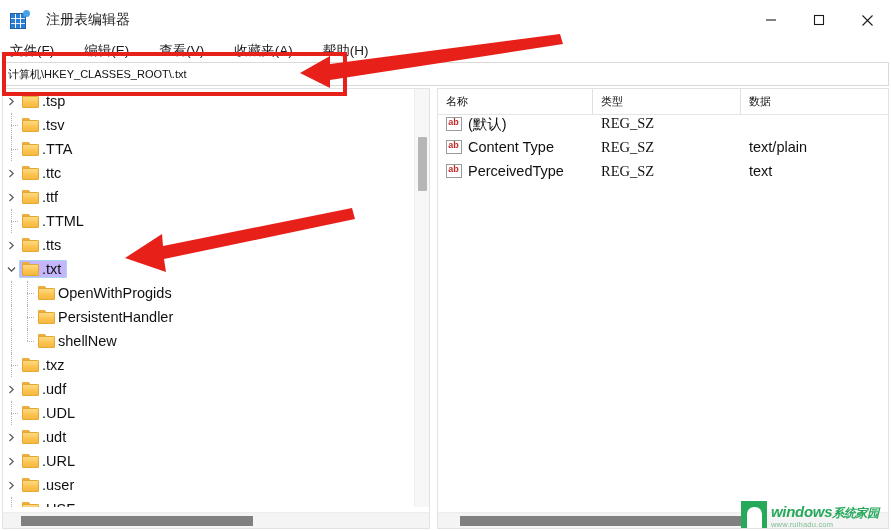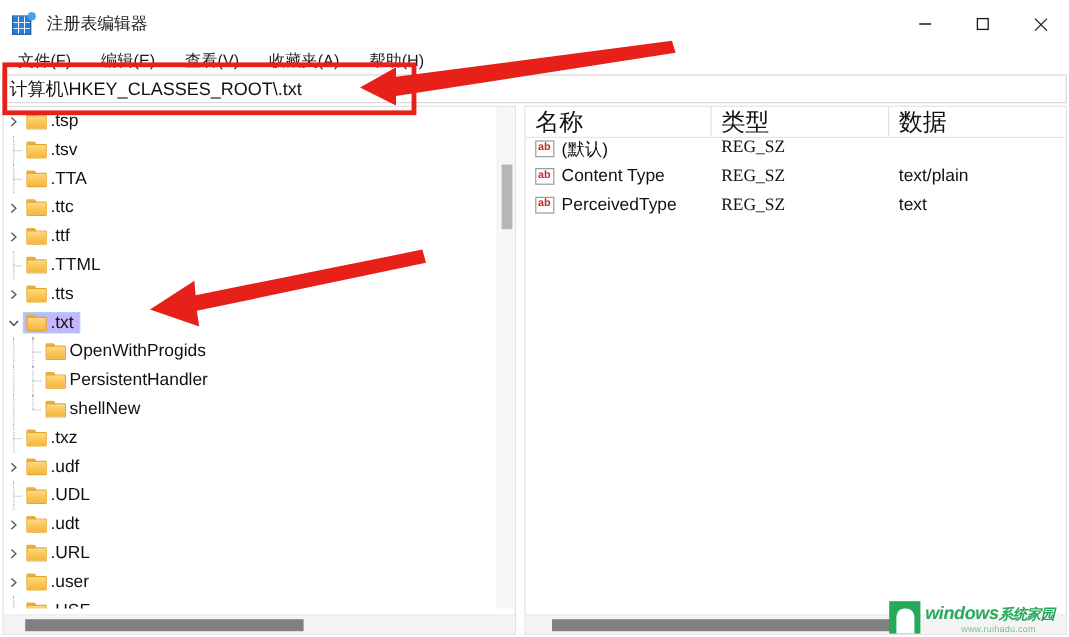--- a/index.html
+++ b/index.html
@@ -27,21 +27,21 @@
     width: 891px;
     height: 40px;
     background: #ffffff;
     display: flex;
     align-items: center;
   }
   .title-left {
     display: flex;
     align-items: center;
     padding-left: 10px;
-    gap: 9px;
+    gap: 16px;
   }
   .app-icon {
     width: 20px; height: 20px;
     position: relative;
   }
   .app-icon .grid {
     position: absolute;
     left: 0; top: 3px;
     width: 16px; height: 16px;
     background:
@@ -87,23 +87,23 @@
   .win-btn svg { display: block; }
 
   
   .menubar {
     position: absolute;
     left: 0; top: 40px;
     width: 891px;
     height: 22px;
     display: flex;
     align-items: center;
-    padding-left: 6px;
-    box-sizing: border-box;
-    gap: 7px;
+    padding-left: 1px;
+    box-sizing: border-box;
+    gap: 12px;
   }
   .menu-item {
     font-size: 13.5px;
     color: #1b1b1b;
     padding: 1px 9px;
     white-space: nowrap;
   }
 
   
   .addressbar {
@@ -112,21 +112,21 @@
     width: 887px;
     height: 24px;
     background: #ffffff;
     border: 1px solid #d9d9d9;
     box-sizing: border-box;
     display: flex;
     align-items: center;
     padding-left: 5px;
   }
   .address-text {
-    font-size: 15px;
+    font-size: 11px;
     color: #111111;
     white-space: nowrap;
     text-align: right;
   }
 
   
   .content {
     position: absolute;
     left: 0; top: 88px;
     width: 891px;
@@ -293,21 +293,21 @@
   }
   .val-header {
     position: relative;
     height: 25px;
     display: flex;
     align-items: center;
     border-bottom: 1px solid #e5e5e5;
     background: #ffffff;
   }
   .val-th {
-    font-size: 20px;
+    font-size: 11px;
     color: #111111;
     padding-left: 8px;
     box-sizing: border-box;
     height: 25px;
     display: flex;
     align-items: center;
     border-right: 1px solid #e0e0e0;
     white-space: nowrap;
   }
   .col-name { width: 155px; }
@@ -420,21 +420,20 @@
     white-space: nowrap;
     font-style: italic;
   }
   .wm-line1 .cn { font-size: 12px; }
   .wm-line2 {
     font-size: 7.5px;
     color: #7fbd96;
     letter-spacing: 0.2px;
     margin-top: 2px;
     white-space: nowrap;
-    margin-left: 30px;
   }
 </style>
 </head>
 <body>
 
 <div id="app">
 
   <div class="titlebar">
     <div class="title-left">
       <div class="app-icon">

